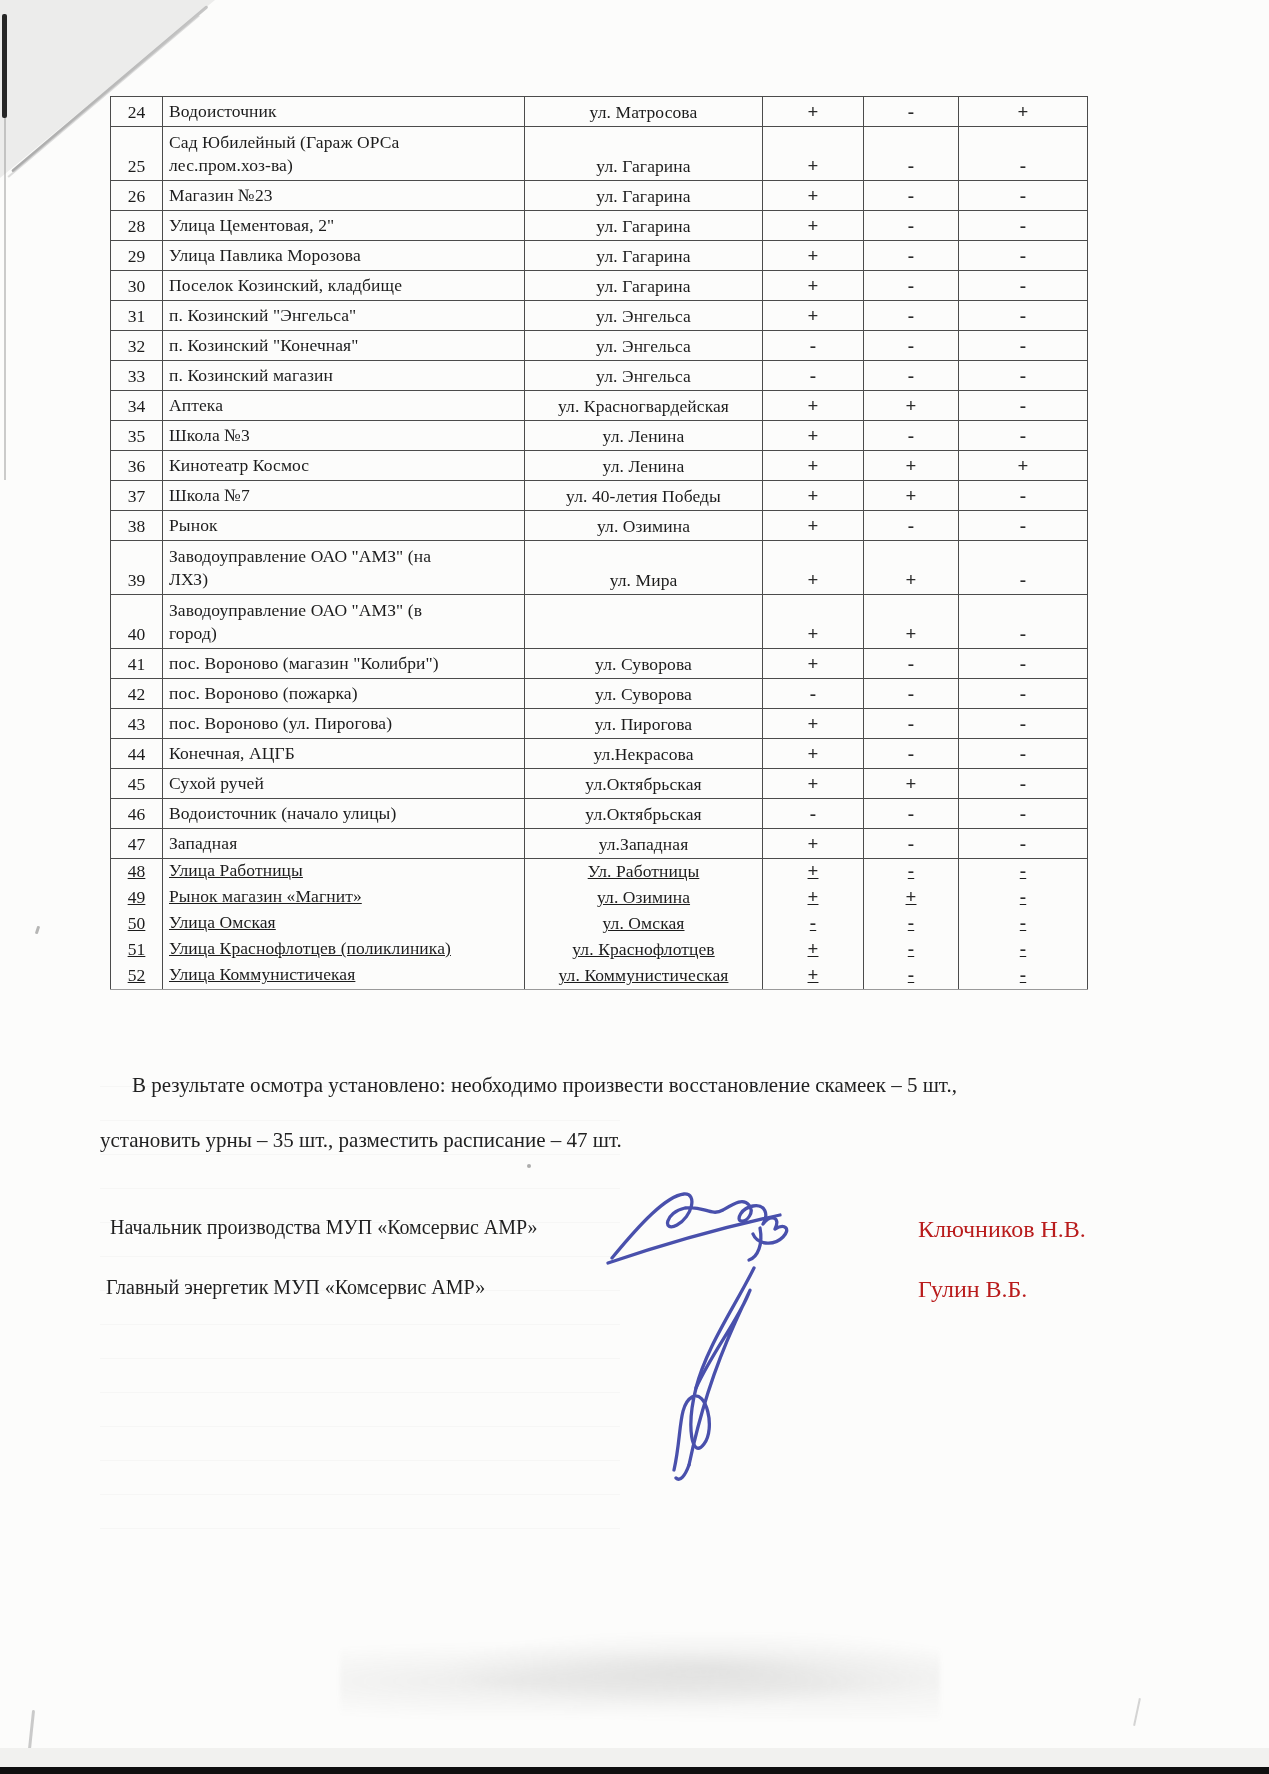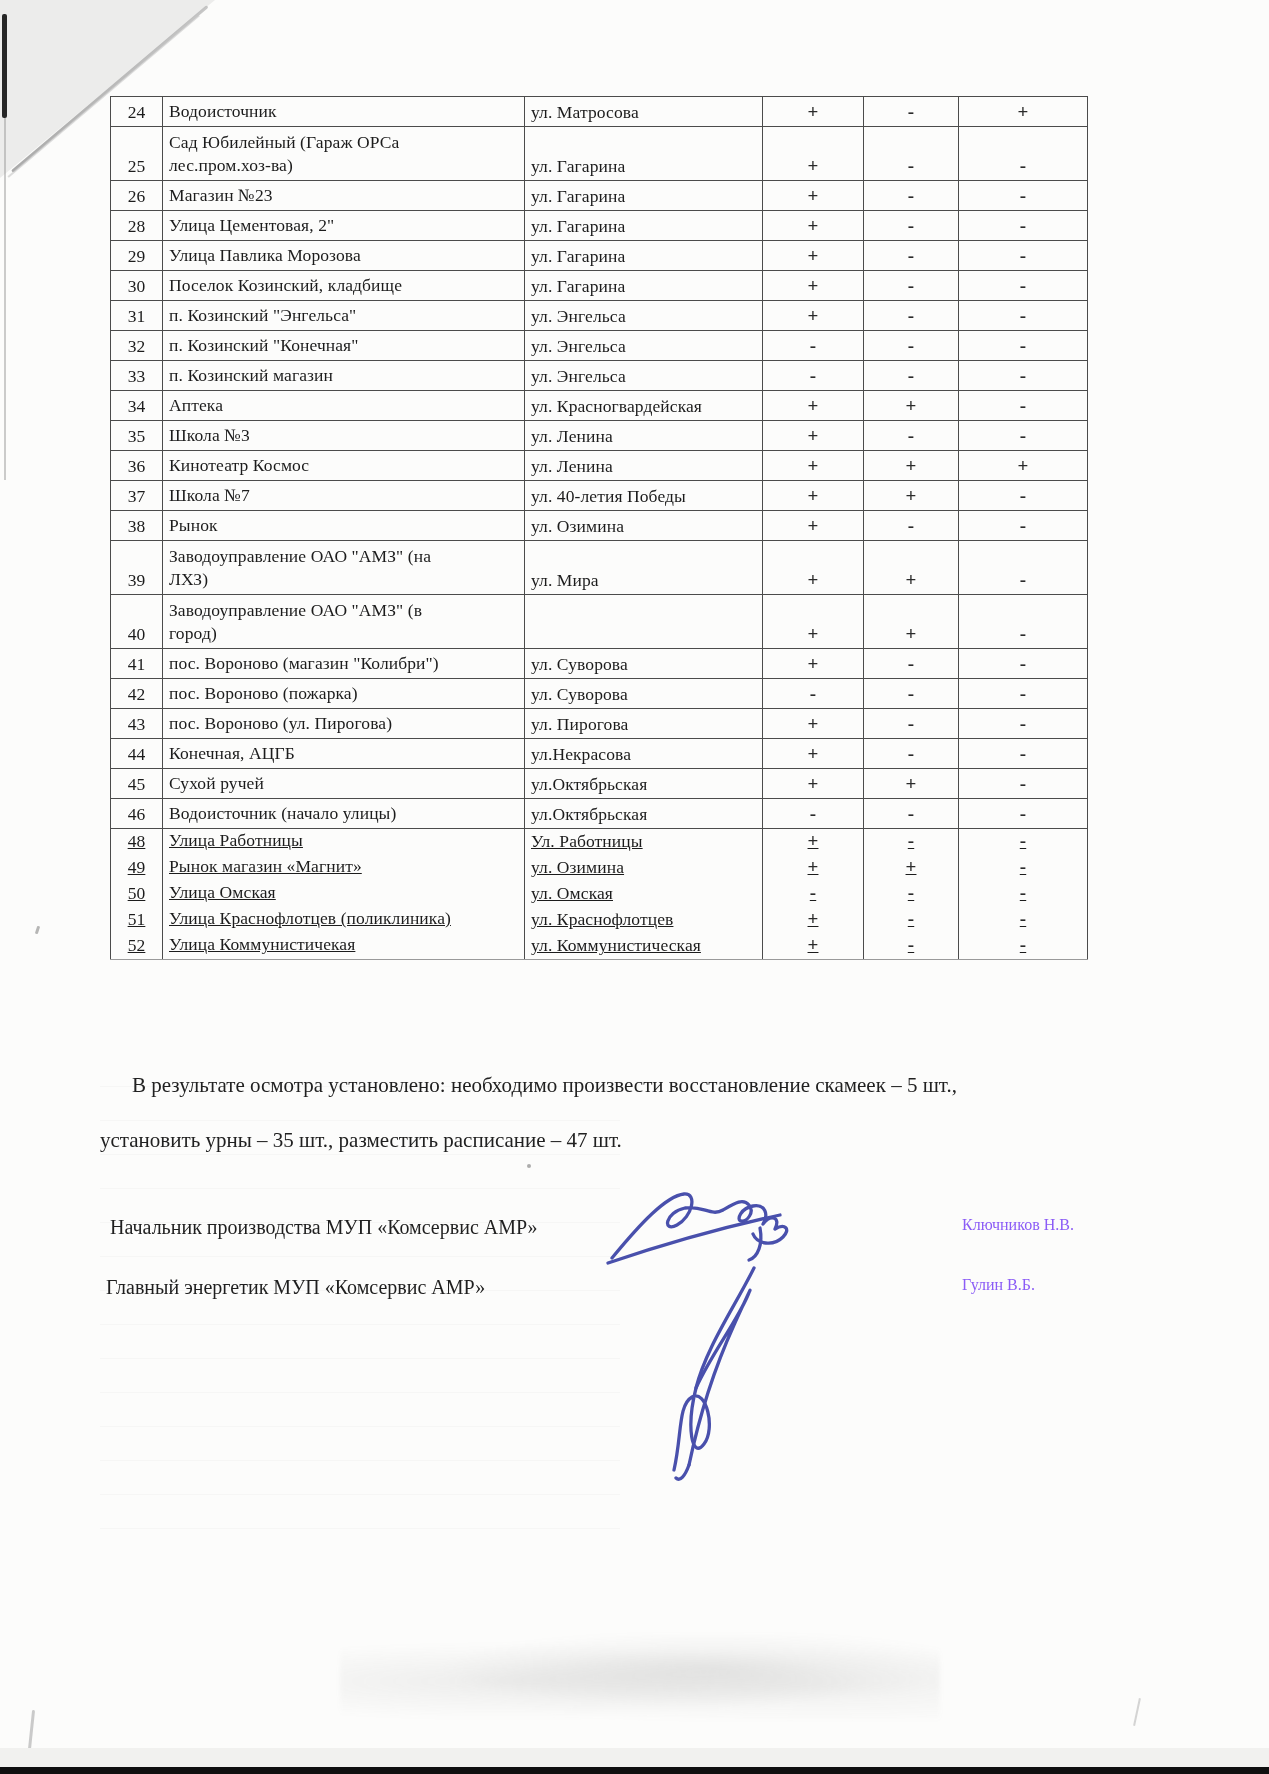--- a/index.html
+++ b/index.html
@@ -80,38 +80,38 @@
     vertical-align:bottom;
     overflow:hidden;
   }
   table.stops tr{height:30px;}
   table.stops tr.tall{height:54px;}
   table.stops tr.noline{height:25px;text-decoration:underline;}
   table.stops tr.noline td{border-top:none;border-bottom:none;}
   table.stops tr:last-child td{border-bottom:1.4px solid #9a9a9a;}
   td.c-num{text-align:center;}
   td.c-name{padding-left:11px;white-space:pre-line;line-height:1.32;}
-  td.c-street{padding-left:9px;}
+  td.c-street{padding-left:9px;text-align:center;}
   td.c-mark{
     text-align:center;vertical-align:middle;
     font-size:19px;font-weight:600;color:#2a2a2a;padding-bottom:0;
   }
   
   .summary{
     position:absolute;left:100px;top:1048px;width:1070px;
     font-size:21px;line-height:1.58;color:#212121;
   }
   .summary .l1{display:block;text-indent:32px;}
   .summary .l2{display:block;margin-top:22px;}
   
   .sig-title{
     position:absolute;font-size:20px;color:#1f1f1f;white-space:nowrap;
   }
   .sig-name{
-    position:absolute;font-size:16px;color:#8b5cf6;white-space:nowrap;margin-left:44px;
+    position:absolute;font-size:24px;color:#b91c1c;white-space:nowrap;
   }
   .sig-title.t1{left:110px;top:1216px;}
   .sig-name.n1{left:918px;top:1216px;}
   .sig-title.t2{left:106px;top:1276px;}
   .sig-name.n2{left:918px;top:1276px;}
   .sig-ink{
     position:absolute;left:592px;top:1172px;width:320px;height:315px;
   }
 </style>
 </head>
@@ -315,20 +315,28 @@
           <td class="c-mark">-</td>
         </tr>
         <tr>
           <td class="c-num">46</td>
           <td class="c-name">Водоисточник (начало улицы)</td>
           <td class="c-street">ул.Октябрьская</td>
           <td class="c-mark">-</td>
           <td class="c-mark">-</td>
           <td class="c-mark">-</td>
         </tr>
+        <tr>
+          <td class="c-num">47</td>
+          <td class="c-name">Западная</td>
+          <td class="c-street">ул.Западная</td>
+          <td class="c-mark">+</td>
+          <td class="c-mark">-</td>
+          <td class="c-mark">-</td>
+        </tr>
         <tr class="noline">
           <td class="c-num">48</td>
           <td class="c-name">Улица Работницы</td>
           <td class="c-street">Ул. Работницы</td>
           <td class="c-mark">+</td>
           <td class="c-mark">-</td>
           <td class="c-mark">-</td>
         </tr>
         <tr class="noline">
           <td class="c-num">49</td>

